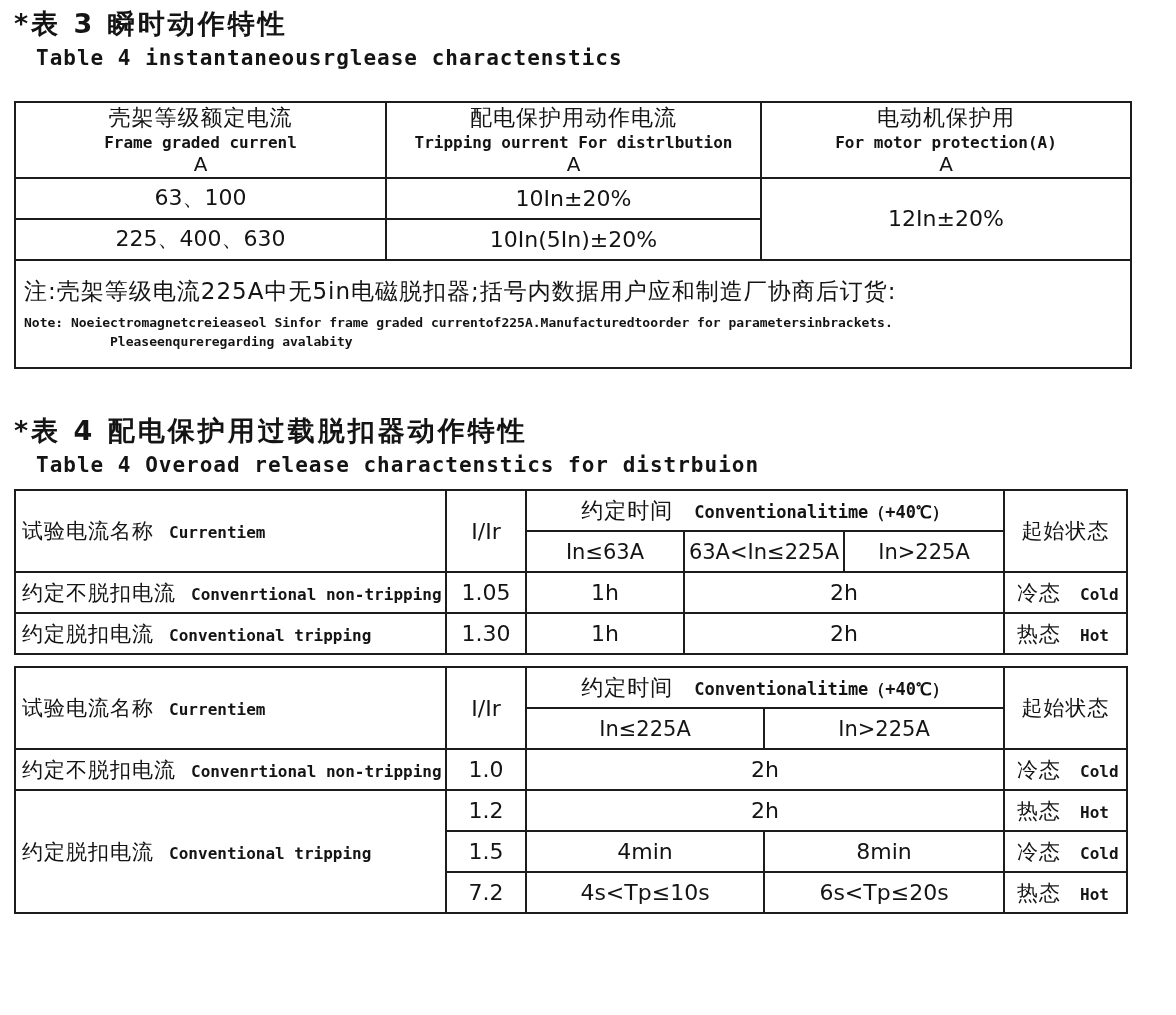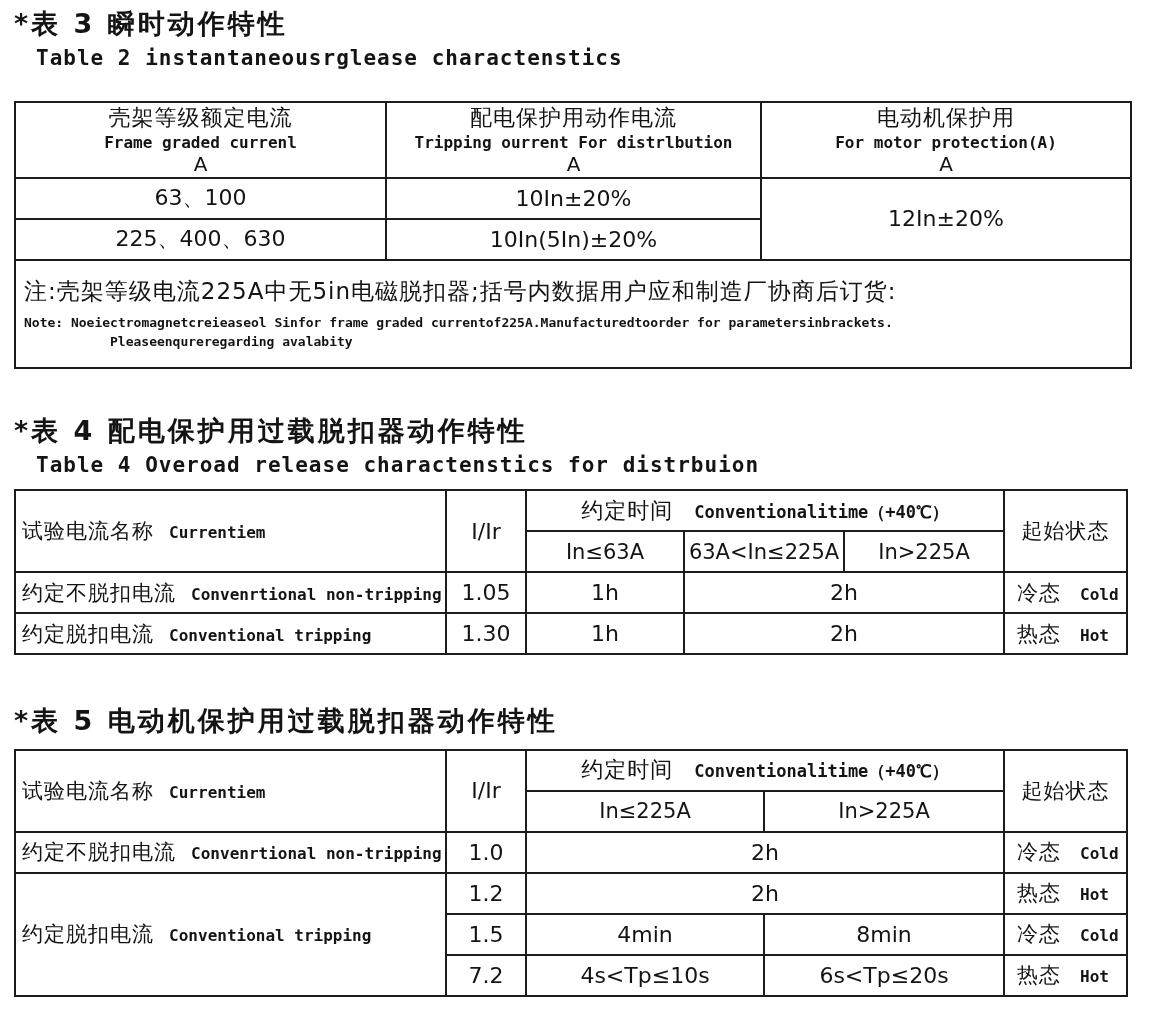--- a/index.html
+++ b/index.html
@@ -62,21 +62,21 @@
   .gap-t4{margin-top:46px;}
   .gap-t5{margin-top:50px;}
   .sub-hdr{font-size:21px;}
 </style>
 </head>
 <body>
 
 <div class="page">
 
   <div class="sec-title-zh">*表 3 瞬时动作特性</div>
-  <div class="sec-title-en">Table 2 instantaneousrglease charactenstics</div>
+  <div class="sec-title-en">Table 4 instantaneousrglease charactenstics</div>
 
   <table id="table3">
     <colgroup>
         <col style="width:371px">
         <col style="width:375px">
         <col style="width:370px">
       </colgroup>
     <tbody>
         <tr>
       <td class="hdr-cell">
@@ -166,21 +166,20 @@
       <td class="val">1h</td>
       <td class="val" colspan="2">2h</td>
       <td class="status-cell">
         <span class="zh-sm">热态</span>
         <span class="mono">Hot</span>
       </td>
     </tr>
   </tbody>
     </table>
 
-  <div class="sec-title-zh gap-t5">*表 5 电动机保护用过载脱扣器动作特性</div>
 
   <table id="table5" class="t45">
     <colgroup>
       <col style="width:431px">
         <col style="width:80px">
         <col style="width:238px">
       <col style="width:240px">
         <col style="width:123px">
     </colgroup>
     <tbody>

